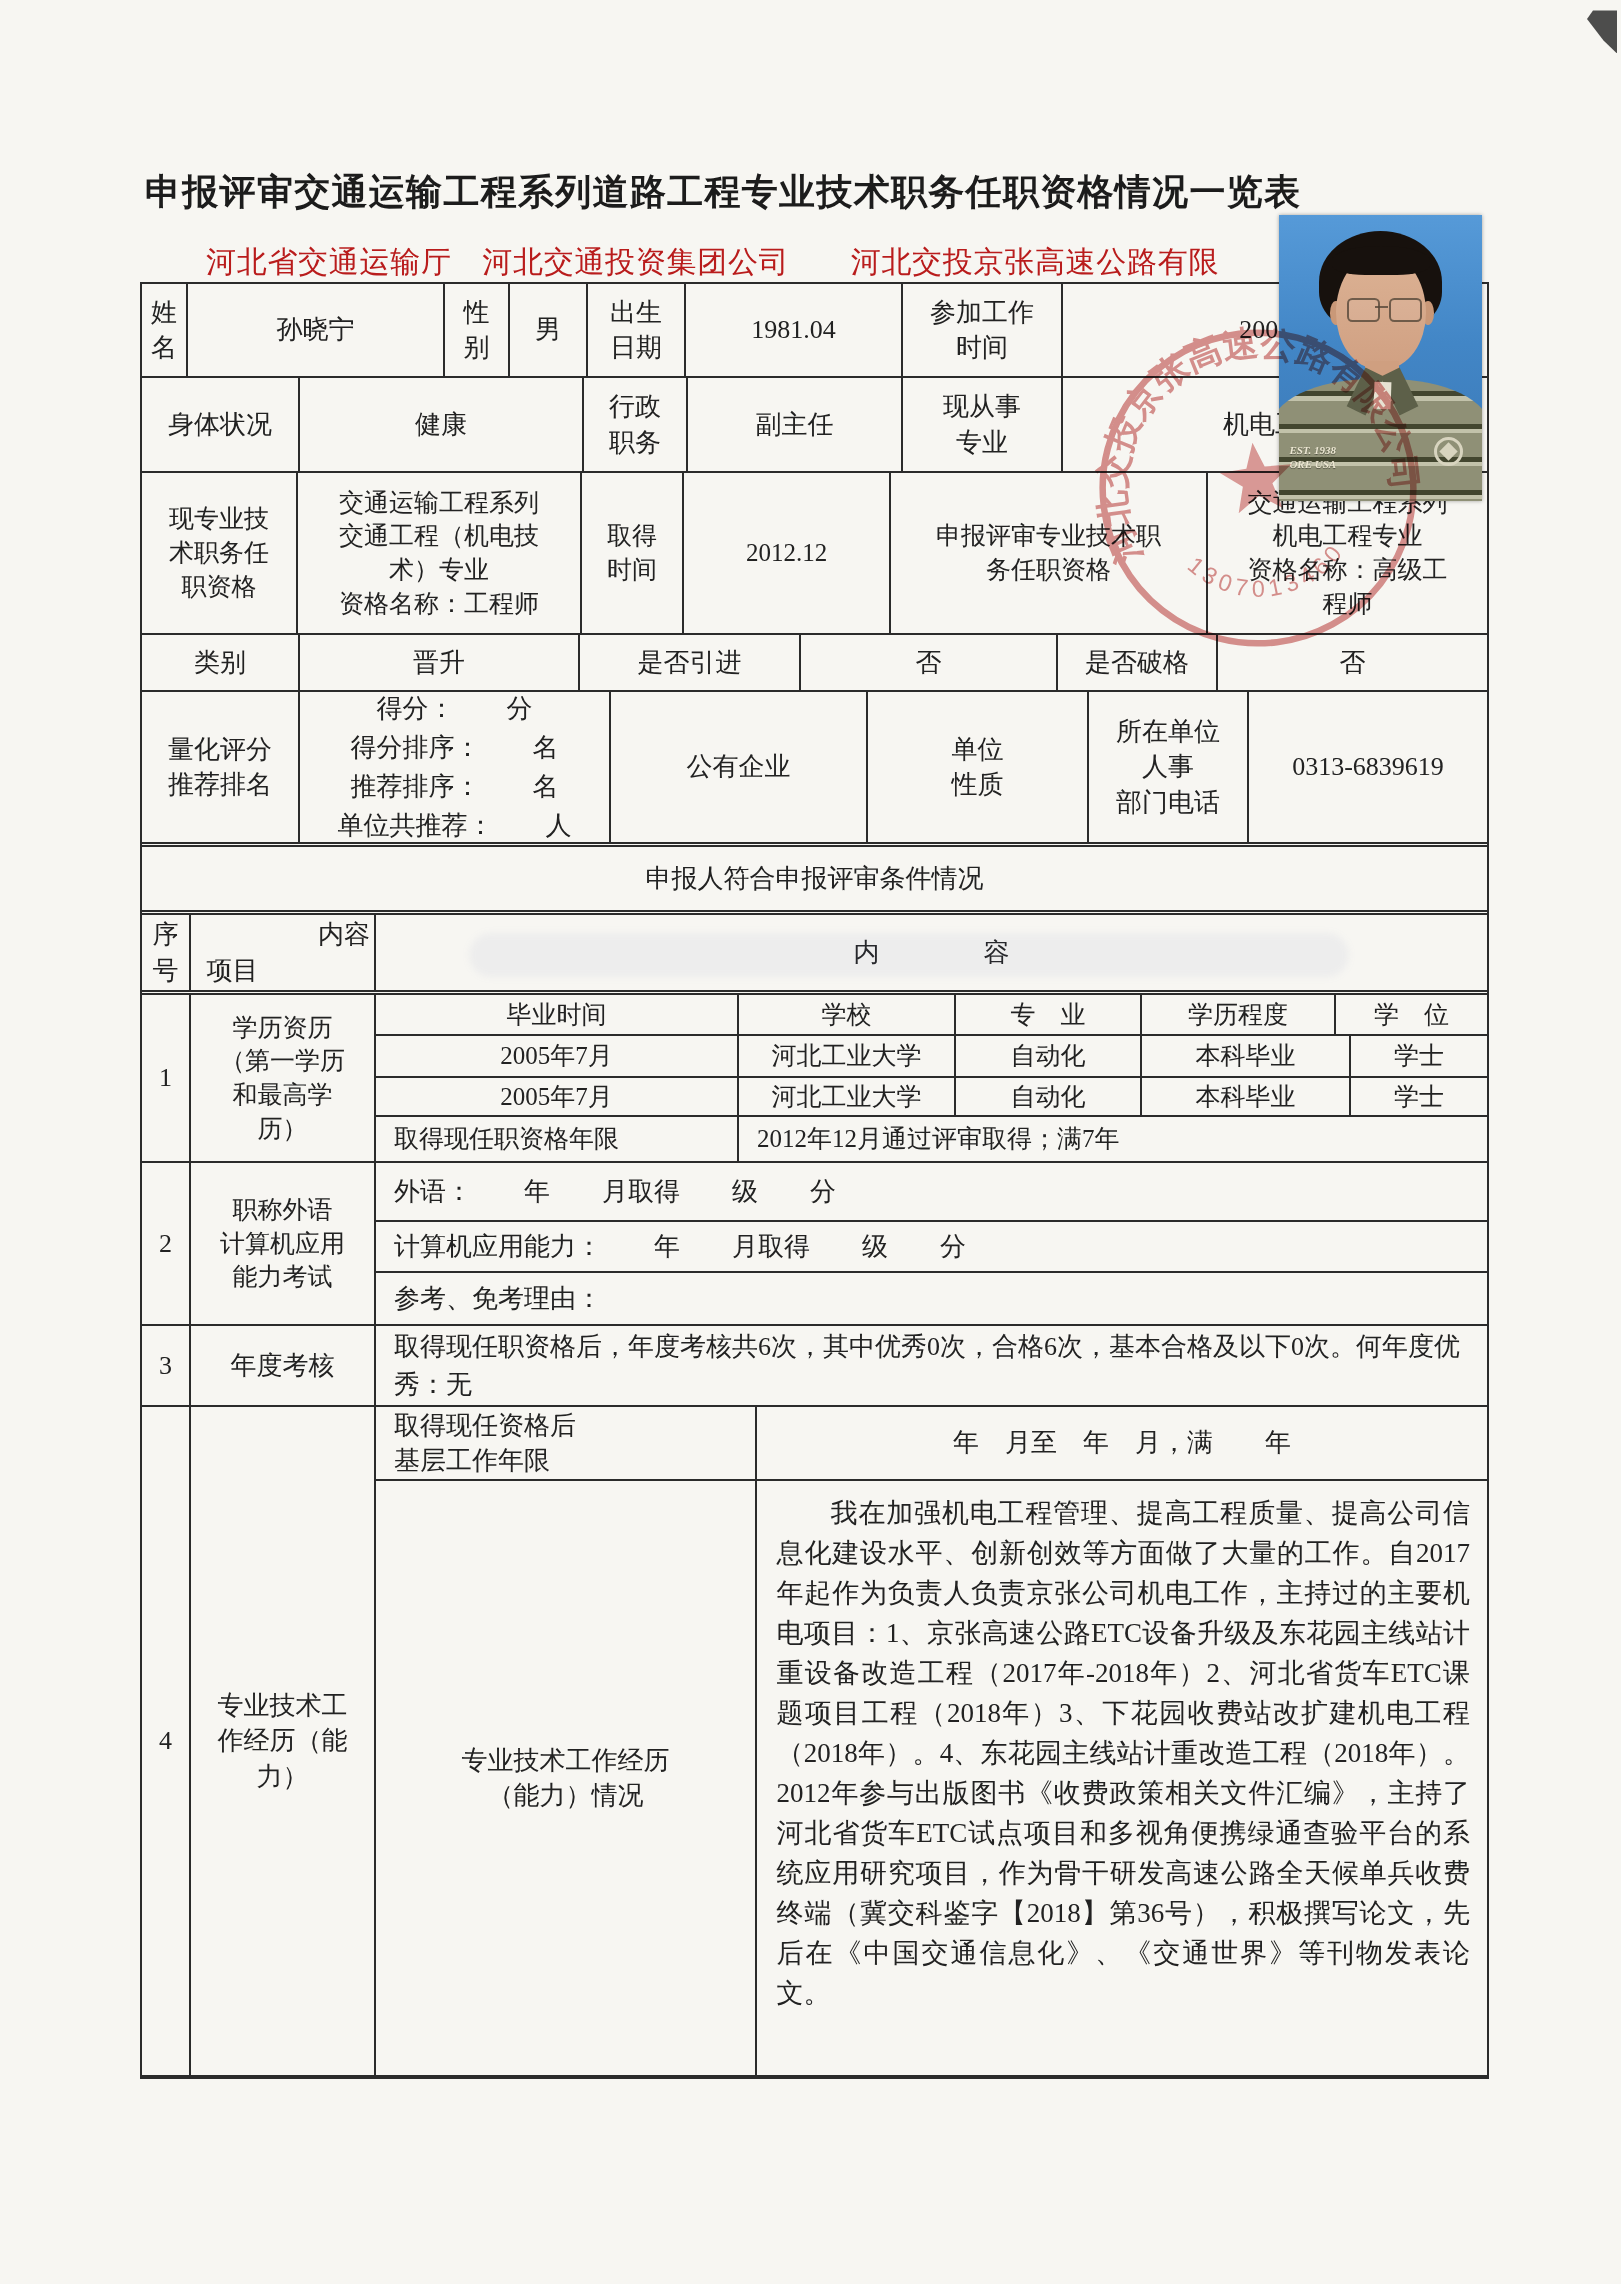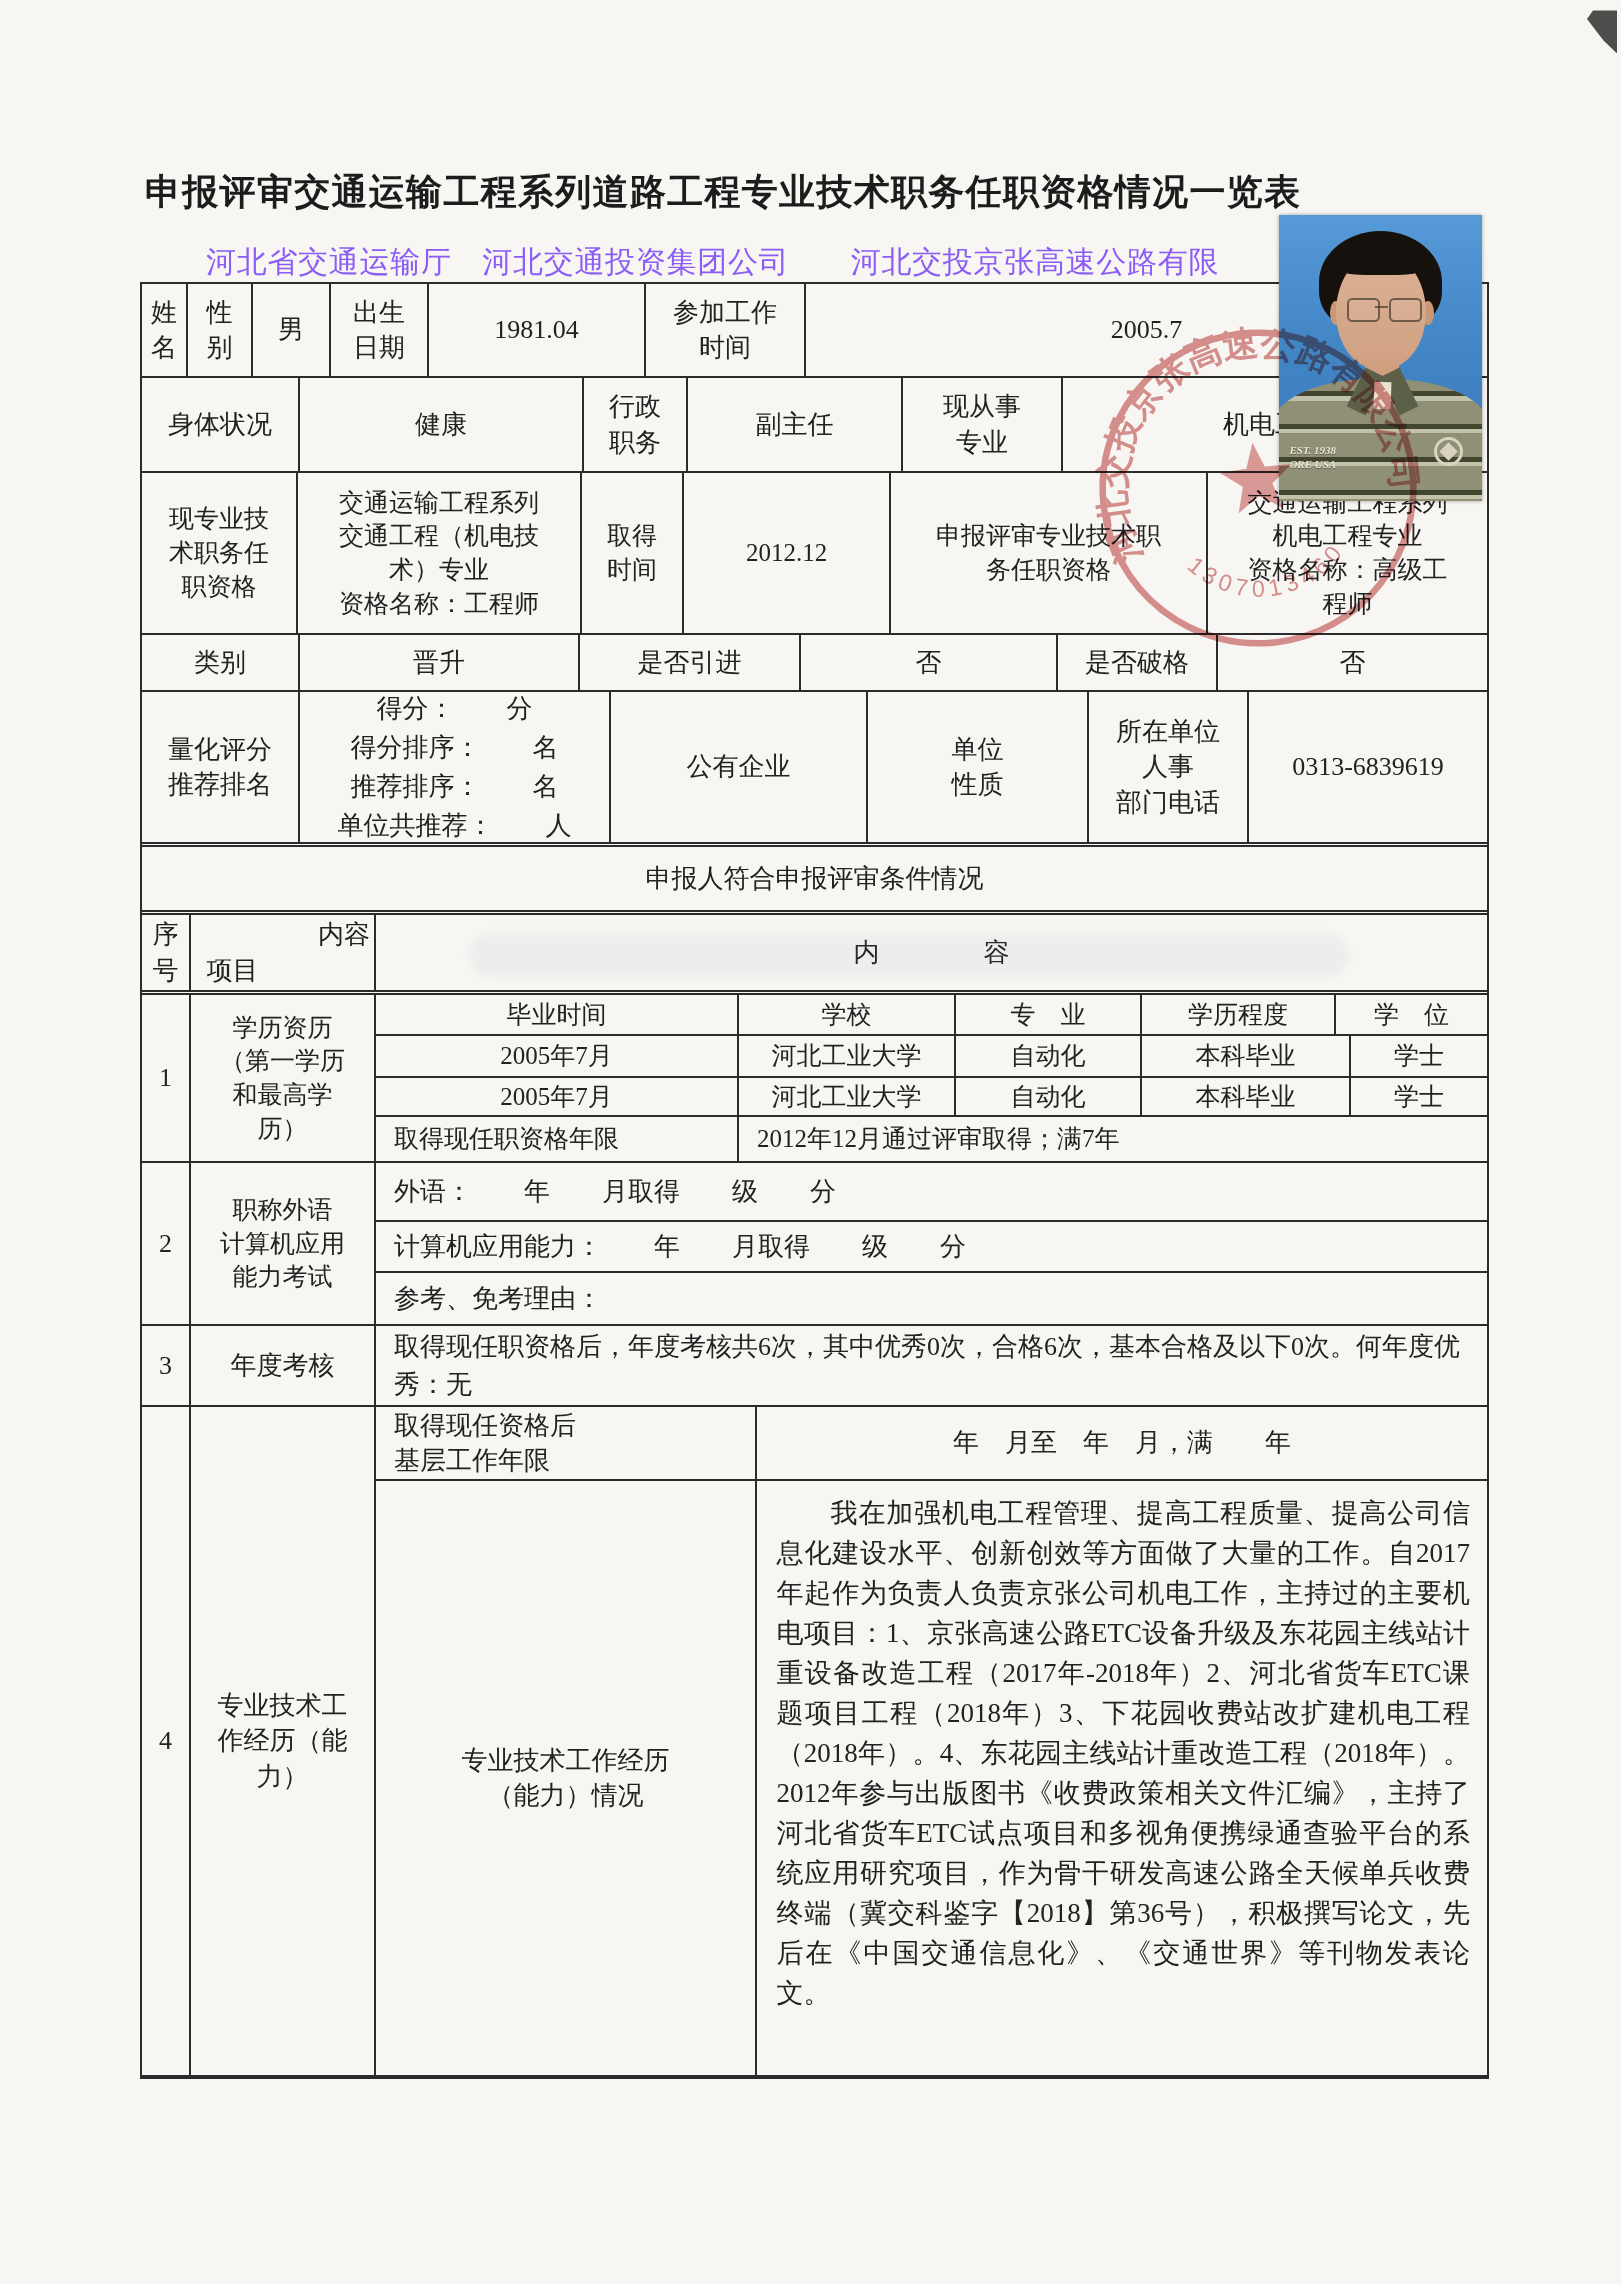--- a/index.html
+++ b/index.html
@@ -13,21 +13,21 @@
   .page{position:relative;width:1622px;height:2284px;background:var(--paper);overflow:hidden;}
 
   
   .title{
     position:absolute;left:145px;top:168px;width:1167px;
     font-family:"Liberation Sans","DejaVu Sans",sans-serif;
     font-weight:700;font-size:36px;letter-spacing:1.3px;color:#1c1c1c;white-space:nowrap;
   }
   .subtitle{
     position:absolute;left:206px;top:242px;
-    font-size:30px;letter-spacing:0.7px;color:#8b5cf6;white-space:pre;
+    font-size:30px;letter-spacing:0.7px;color:#b91c1c;white-space:pre;
   }
 
   
   .table{
     position:absolute;left:140px;top:282px;width:1349px;
     border:2.6px solid var(--ink);
     background:transparent;
     box-sizing:border-box;
   }
   .tr,.sr{display:flex;box-sizing:border-box;border-bottom:2px solid var(--ink);}
@@ -108,20 +108,21 @@
 <div class="page">
 
   <div class="title">申报评审交通运输工程系列道路工程专业技术职务任职资格情况一览表</div>
   <div class="subtitle">河北省交通运输厅　河北交通投资集团公司　　河北交投京张高速公路有限</div>
 
   <div class="table">
 
     <div class="tr" style="height:94px">
       <div class="cell" style="width:46px">姓
 名</div>
+      <div class="cell" style="width:257px">孙晓宁</div>
       <div class="cell" style="width:65px">性
 别</div>
       <div class="cell" style="width:78px">男</div>
       <div class="cell" style="width:98px">出生
 日期</div>
       <div class="cell" style="width:217px">1981.04</div>
       <div class="cell" style="width:160px">参加工作
 时间</div>
       <div class="cell fill lastc">2005.7</div>
     </div>

